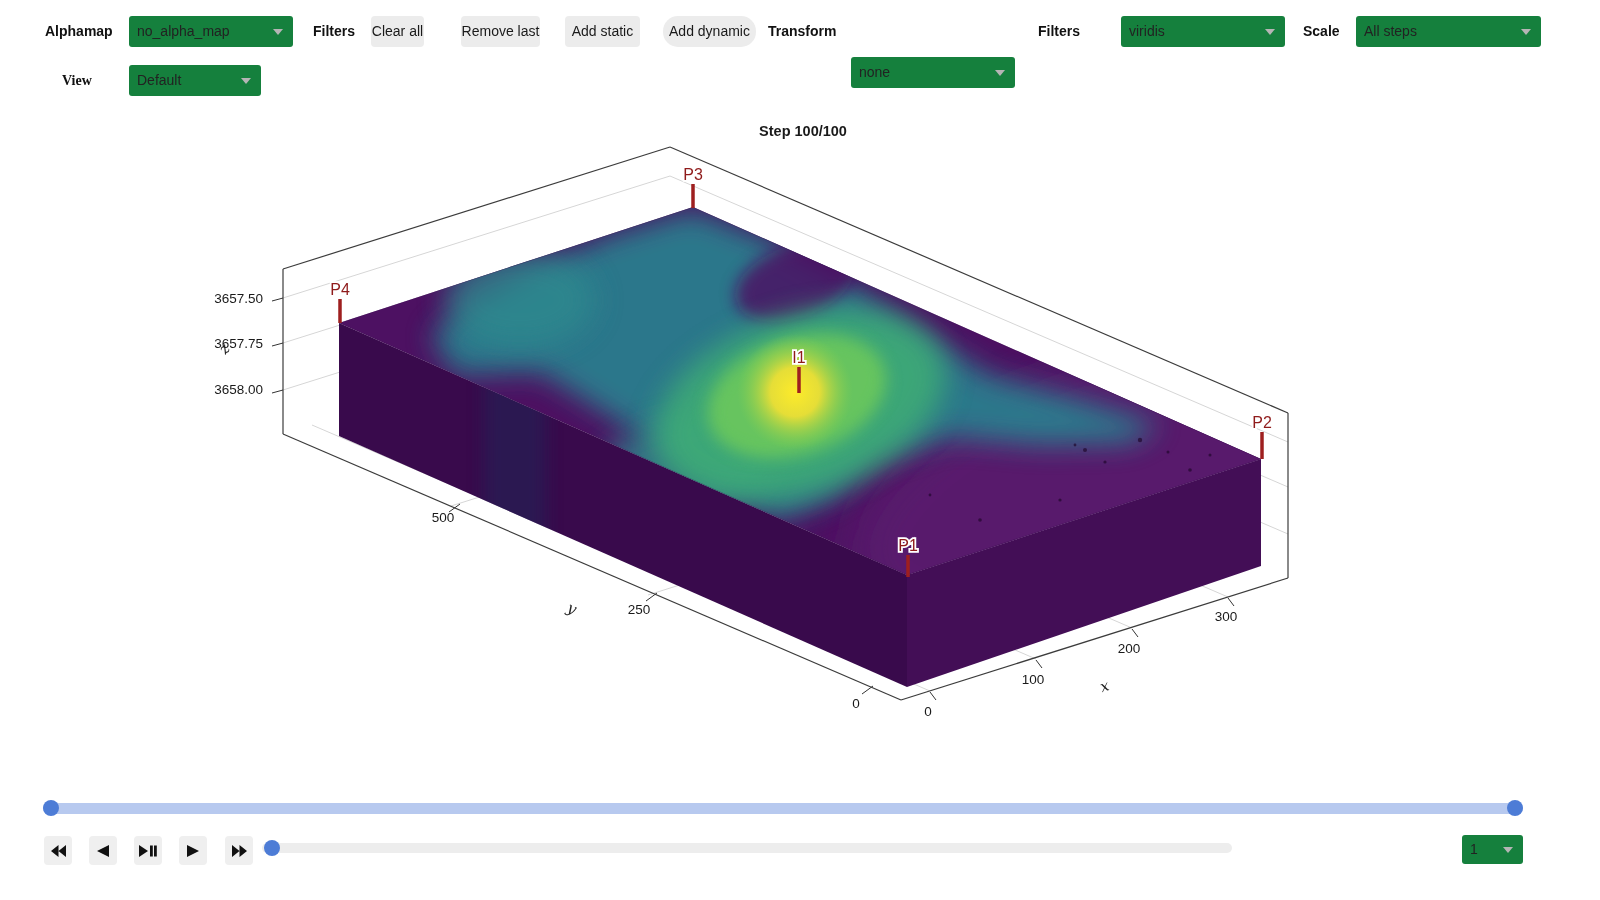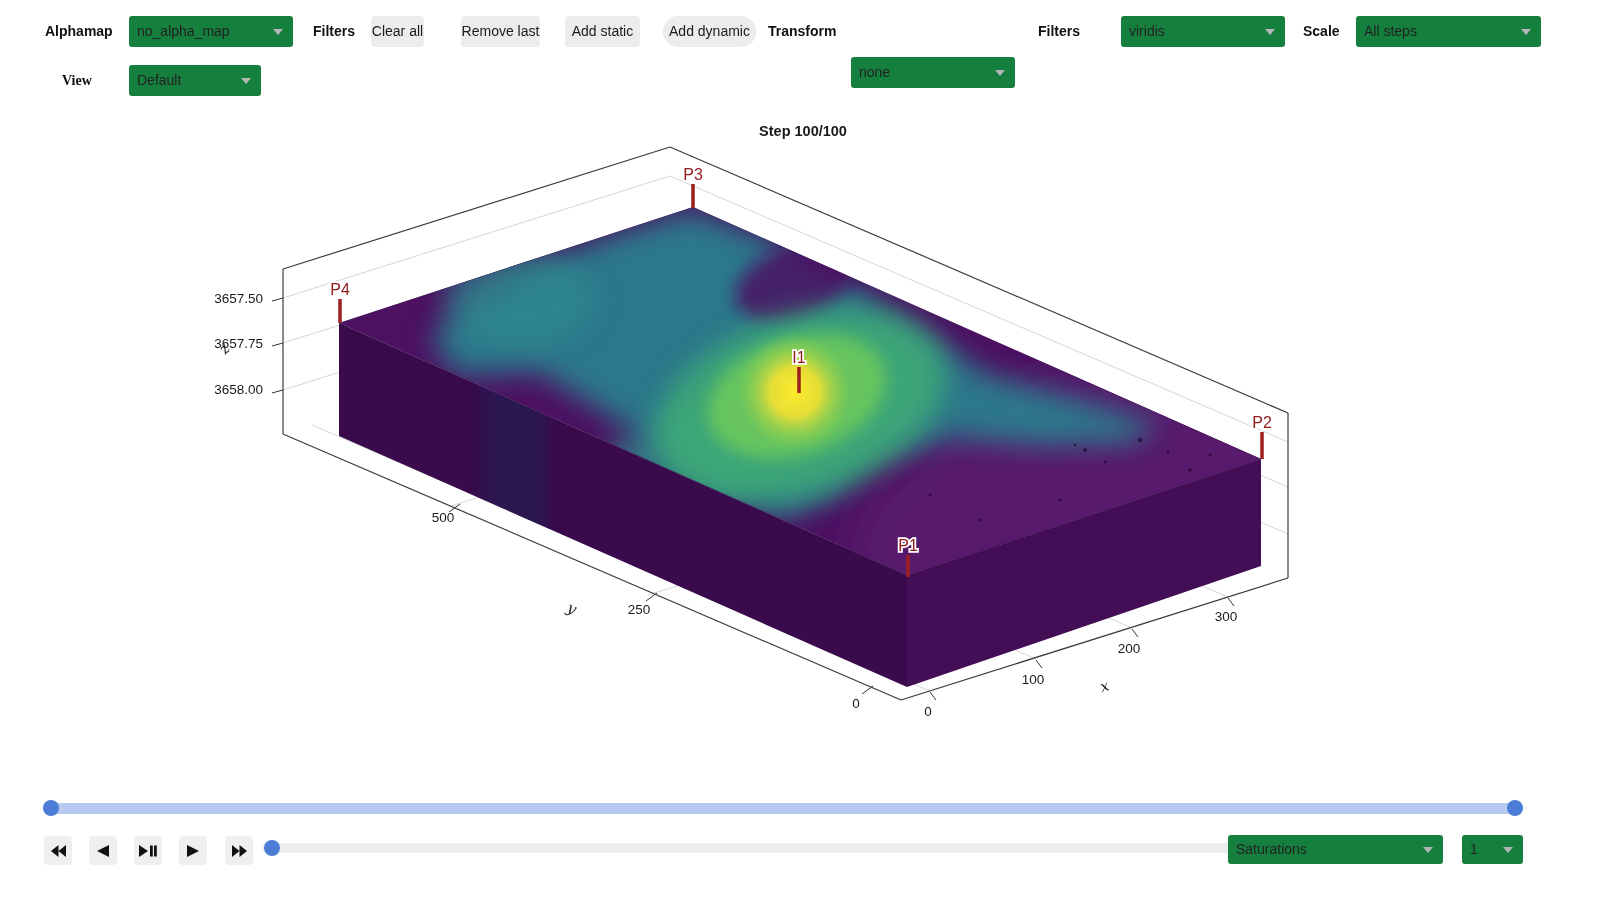--- a/index.html
+++ b/index.html
@@ -260,22 +260,18 @@
   <div class="ctl-btn" style="left:225px;">
     <svg width="15" height="12" viewBox="0 0 15 12" fill="#111">
       <path d="M0,0 L7.5,6 L0,12 Z M7.5,0 L15,6 L7.5,12 Z"></path>
     </svg>
   </div>
 
   <div id="timeline-track">
     <div id="timeline-handle"></div>
   </div>
 
-  <div class="select bot-select" style="left:1228px;width:215px;">
-    <span>Saturations</span>
-    <span class="caret"></span>
-  </div>
   <div class="select bot-select" style="left:1462px;width:61px;">
     <span>1</span>
     <span class="caret"></span>
   </div>
 
 </div>
 
 </body></html>

